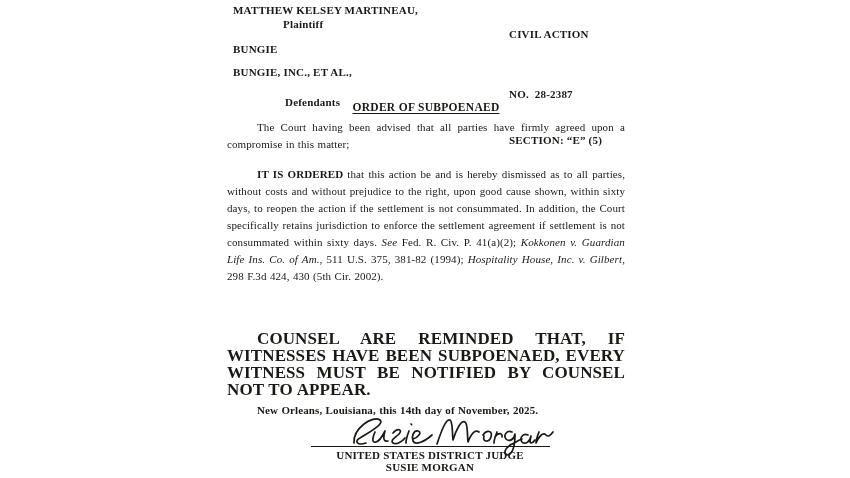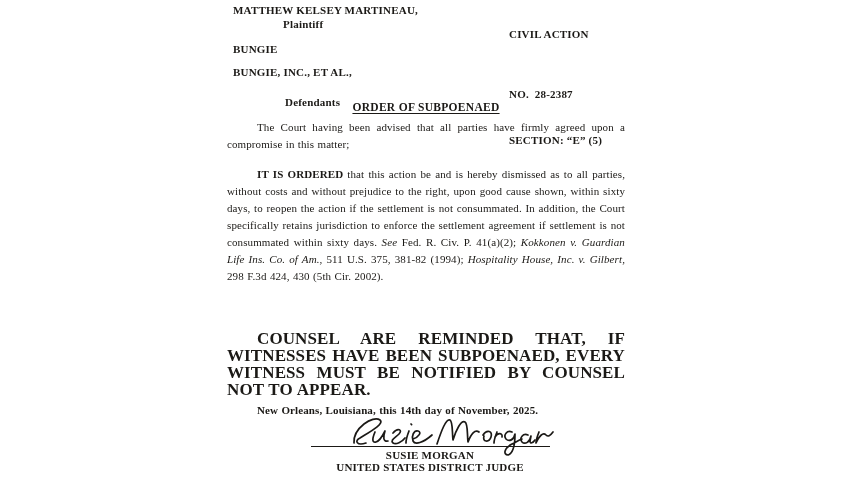--- a/index.html
+++ b/index.html
@@ -147,17 +147,17 @@
     <path d="M143,23 C147,17 153,19 151,25 C149,31 142,30 144,24"></path>
     <path d="M157,20 C155,25 154,28 154,31 M155,25 C158,20 163,21 162,25"></path>
     <path d="M172,20 C167,18 163,23 166,27 C169,30 174,28 175,22 C175,30 174,41 168,43 C163,43 164,36 172,32 C176,30 179,28 182,27"></path>
     <path d="M188,23 C183,21 179,26 182,30 C185,33 190,30 191,24 L190,29 C190,32 193,31 195,28"></path>
     <path d="M199,20 C197,25 196,29 196,31 C199,24 203,20 206,23 C208,25 210,24 213,20"></path>
   </svg>
 
   <div class="sig-line"></div>
 
   <div class="sig-names">
+    <div>UNITED STATES DISTRICT JUDGE</div>
     <div>SUSIE MORGAN</div>
-    <div>UNITED STATES DISTRICT JUDGE</div>
   </div>
 
 </div>
 
 </body></html>

